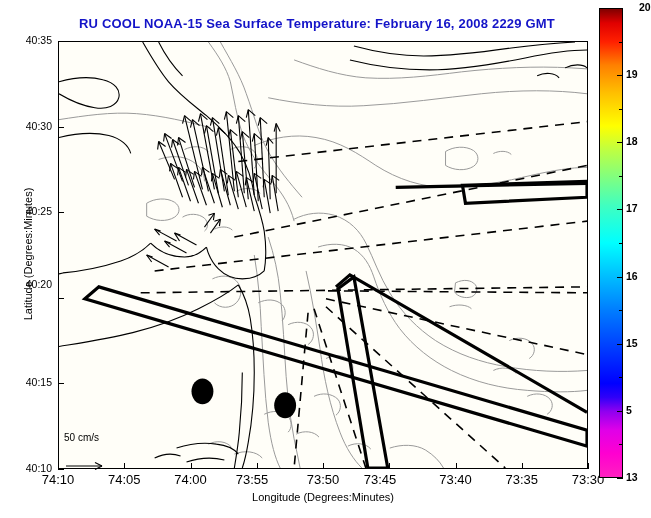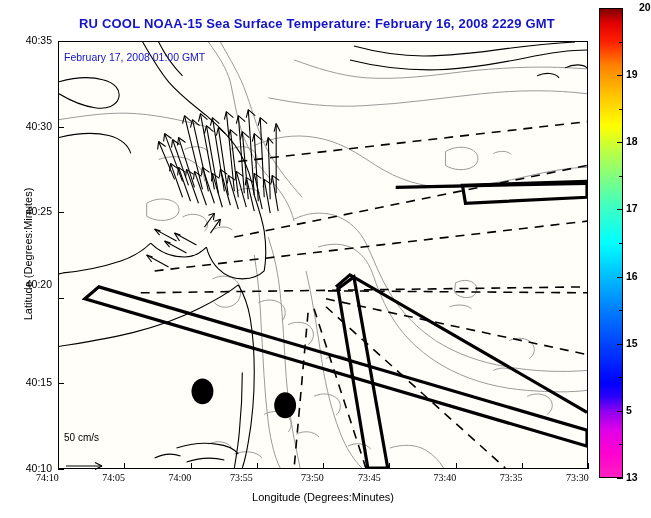--- a/index.html
+++ b/index.html
@@ -29,22 +29,22 @@
     white-space:nowrap;
   }
 
   
   #scale-bar{left:64px;top:432px;color:#000;font-size:10px;}
   #scale-bar .lbl{display:block;margin-bottom:17px;}
   #scale-bar svg{display:block;}
 
   
   .xtick{
-    top:472px;font-size:10px;color:#000;
-    width:44px;margin-left:-22px;font-family:Liberation Serif, serif;
+    top:472px;font-size:13px;color:#000;text-align:center;
+    width:44px;margin-left:-22px;
   }
   .ytick{
     left:0;width:52px;text-align:right;font-size:10.5px;color:#000;
     margin-top:-7px;
   }
   #xlabel{
     left:58px;top:491px;width:530px;text-align:center;
     font-size:11px;color:#000;
   }
   #ylabel{
@@ -287,21 +287,20 @@
     </g>
 
     <g>
       <ellipse cx="144" cy="351" rx="11" ry="13" fill="#000000"></ellipse>
       <ellipse cx="227" cy="365" rx="11" ry="13" fill="#000000"></ellipse>
     </g>
   </svg>
 </div>
 
 <div class="abs" id="annotation">
-  <div>February 17, 2008 01:00 GMT</div>
 </div>
 
 <div class="abs" id="scale-bar">
   <span class="lbl">50 cm/s</span>
   <svg width="46" height="12">
     <line x1="2" y1="6" x2="38" y2="6" stroke="#000" stroke-width="1.2"></line>
     <path d="M38 6 L31 2.5 M38 6 L31 9.5" stroke="#000" stroke-width="1.2" fill="none"></path>
   </svg>
 </div>
 

